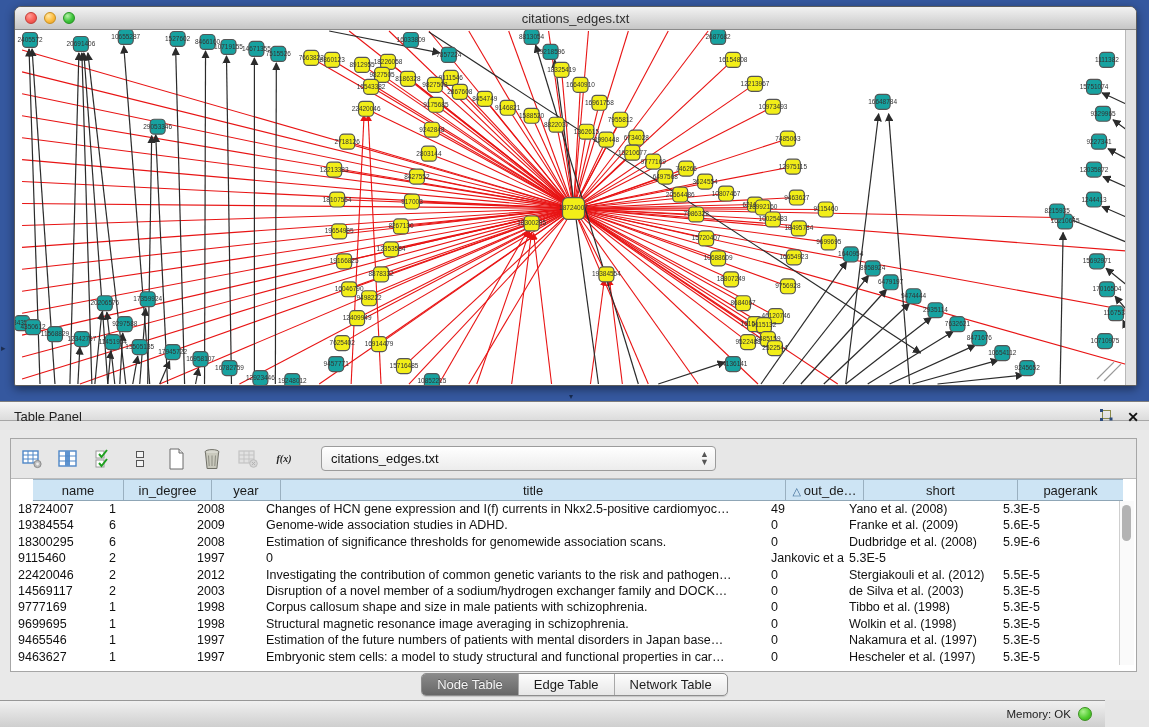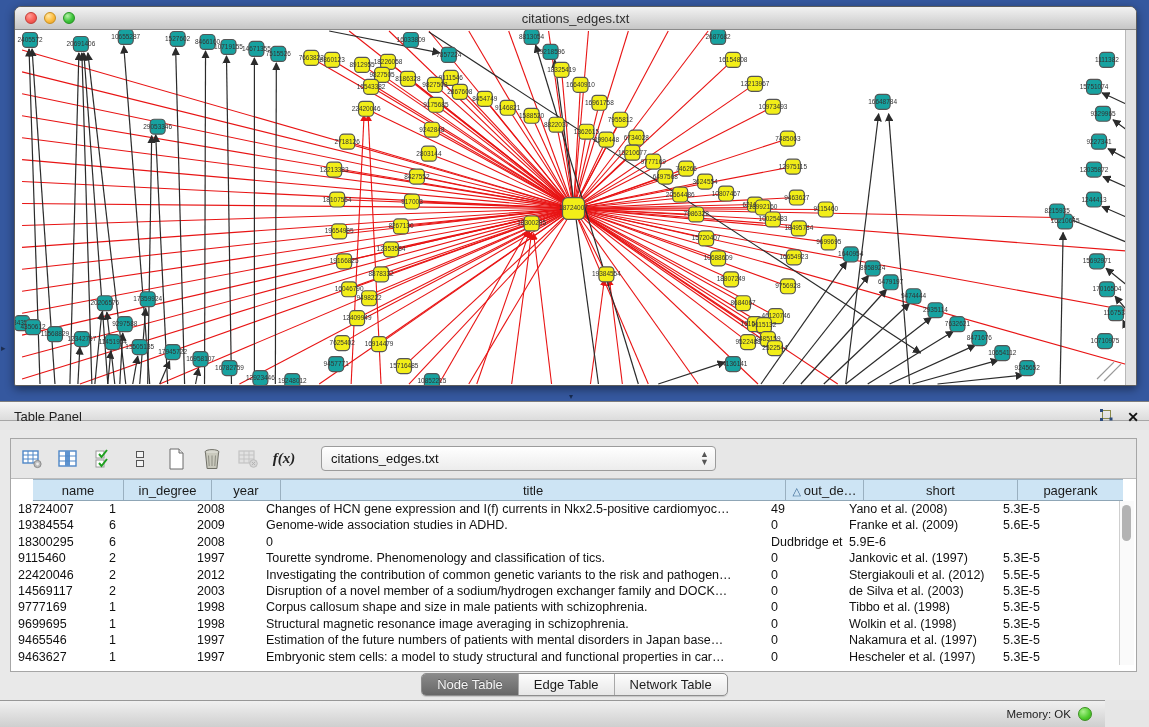--- a/index.html
+++ b/index.html
@@ -22,21 +22,21 @@
   .vscroll-strip{position:absolute;right:0;top:0;width:10px;height:100%;background:#e3e3e3;border-left:1px solid #b8b8b8;}
   
   .panel-header{position:absolute;left:0;top:401px;width:1149px;height:20px;background:linear-gradient(180deg,#f6f6f6,#dcdcdc);border-top:1px solid #7e7e7e;border-bottom:1px solid #a6a6a6;box-sizing:border-box;}
   .panel-title{position:absolute;left:14px;top:7px;font-size:13px;color:#1f1f1f;}
   .panel-header-icons{position:absolute;right:10px;top:6px;display:flex;gap:14px;align-items:center;}
   .close-x{font-size:14px;font-weight:bold;color:#111;line-height:14px;cursor:default;}
   .panel-body{position:absolute;left:0;top:430px;width:1149px;height:270px;background:#e9e9e9;}
   .inner-box{position:absolute;left:10px;top:8px;width:1127px;height:234px;border:1px solid #a6a6a6;background:#ffffff;box-sizing:border-box;}
   .toolbar{position:relative;height:40px;background:#e7e7e7;border-bottom:1px solid #bcbcbc;display:flex;align-items:center;gap:14px;padding-left:10px;box-sizing:border-box;}
   .tb-icon{width:22px;height:22px;display:flex;align-items:center;justify-content:center;}
-  .fx{font-family:"Liberation Serif",serif;font-style:italic;font-weight:bold;font-size:15px;color:#222;}
+  .fx{font-family:"Liberation Serif",serif;font-style:italic;font-weight:bold;font-size:10px;color:#222;}
   .combo{margin-left:12px;width:393px;height:23px;border:1px solid #9b9b9b;border-radius:4px;background:linear-gradient(180deg,#ffffff,#ececec);display:flex;align-items:center;position:relative;box-shadow:inset 0 1px 0 #fff;}
   .combo-text{padding-left:9px;font-size:13px;color:#111;}
   .combo-arrows{position:absolute;right:6px;top:3px;font-size:9px;color:#555;line-height:8px;text-align:center;}
   
   .grid{width:1110px;margin-left:2px;}
   .thead{display:grid;grid-template-columns:91px 88px 69px 505px 78px 154px 1fr;height:22px;background:#cde4f4;border-top:1px solid #9fb4c4;border-bottom:1px solid #8fa6b6;box-sizing:border-box;margin-left:20px;}
   .hcell{font-size:13px;color:#1a1a1a;text-align:center;line-height:21px;border-right:1px solid #9ab0c0;overflow:hidden;white-space:nowrap;}
   .hcell:last-child{border-right:none;}
   .sort-tri{color:#3f6c97;font-size:11px;margin-right:3px;}
   .tbody{position:relative;}
@@ -909,29 +909,29 @@
             <div class="tcell">2009</div>
             <div class="tcell">Genome-wide association studies in ADHD.</div>
             <div class="tcell">0</div>
             <div class="tcell">Franke et al. (2009)</div>
             <div class="tcell">5.6E-5</div>
           </div>
           <div class="trow">
             <div class="tcell">18300295</div>
             <div class="tcell">6</div>
             <div class="tcell">2008</div>
+            <div class="tcell">Estimation of significance thresholds for genomewide association scans.</div>
             <div class="tcell">0</div>
             <div class="tcell">Dudbridge et al. (2008)</div>
             <div class="tcell">5.9E-6</div>
           </div>
           <div class="trow">
             <div class="tcell">9115460</div>
             <div class="tcell">2</div>
             <div class="tcell">1997</div>
-            <div class="tcell">Tourette syndrome. Phenomenology and classification of tics.</div>
             <div class="tcell">0</div>
             <div class="tcell">Jankovic et al. (1997)</div>
             <div class="tcell">5.3E-5</div>
           </div>
           <div class="trow">
             <div class="tcell">22420046</div>
             <div class="tcell">2</div>
             <div class="tcell">2012</div>
             <div class="tcell">Investigating the contribution of common genetic variants to the risk and pathogen…</div>
             <div class="tcell">0</div>

